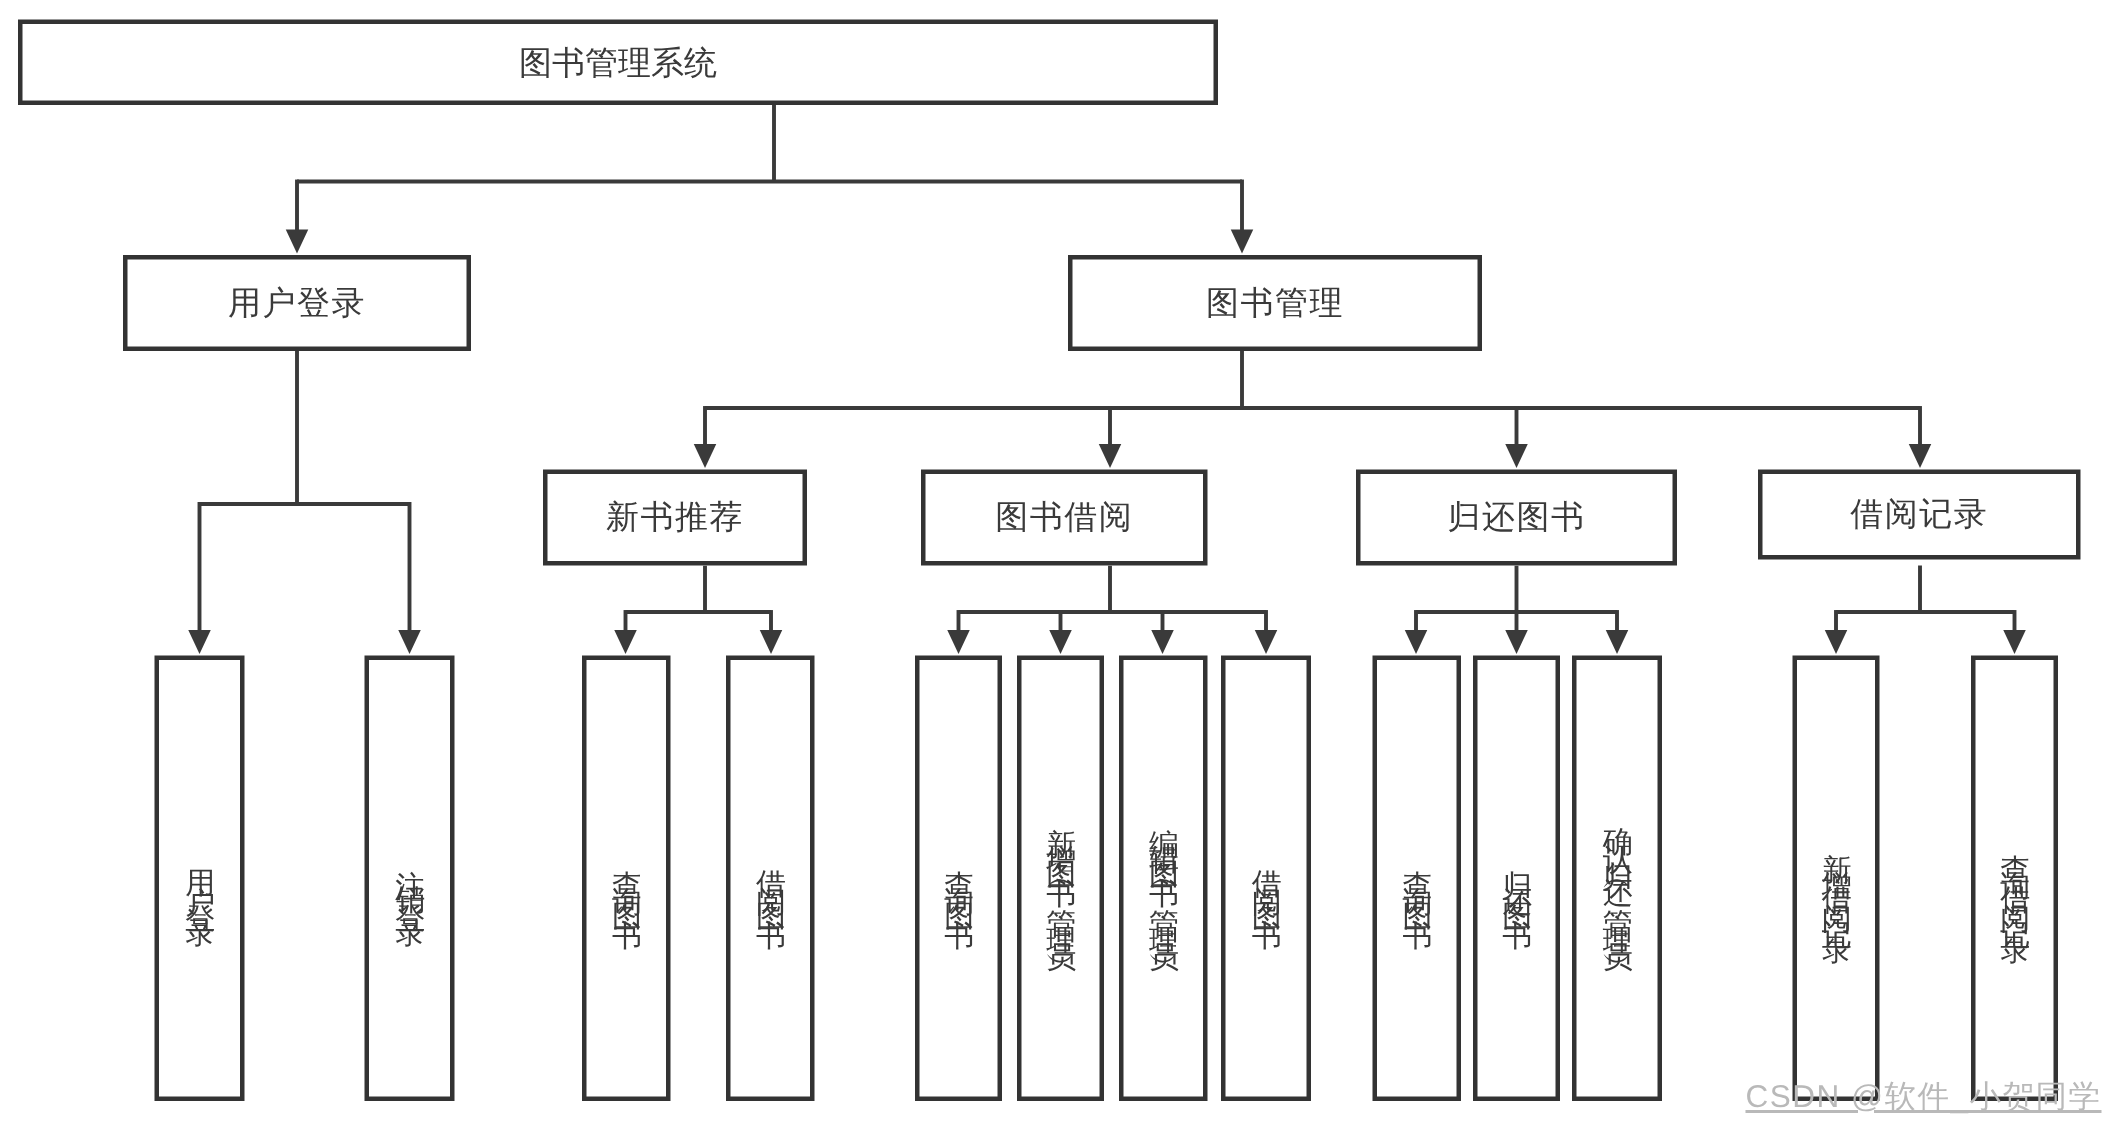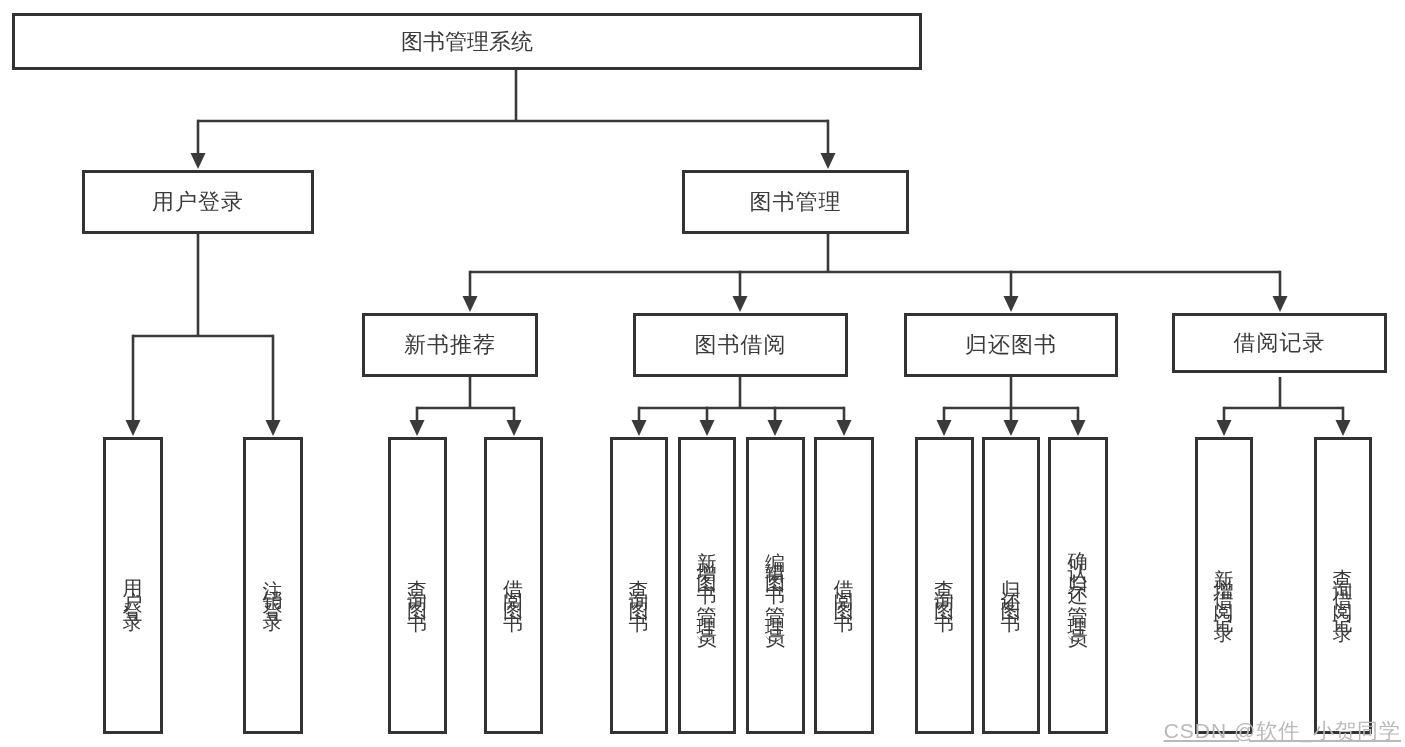--- a/index.html
+++ b/index.html
@@ -114,35 +114,35 @@
       <line x1="1078" y1="406.7" x2="1078" y2="424" stroke="#3a3a3a" stroke-width="2.6"></line>
       <polygon points="1070.5,420 1085.5,420 1078,436" fill="#3a3a3a"></polygon>
       <line x1="1280" y1="377" x2="1280" y2="408" stroke="#3a3a3a" stroke-width="2.6"></line>
       <line x1="1224" y1="408" x2="1343" y2="408" stroke="#3a3a3a" stroke-width="2.6"></line>
       <line x1="1224" y1="406.7" x2="1224" y2="424" stroke="#3a3a3a" stroke-width="2.6"></line>
       <polygon points="1216.5,420 1231.5,420 1224,436" fill="#3a3a3a"></polygon>
       <line x1="1343" y1="406.7" x2="1343" y2="424" stroke="#3a3a3a" stroke-width="2.6"></line>
       <polygon points="1335.5,420 1350.5,420 1343,436" fill="#3a3a3a"></polygon>
     </svg>
 
-  <div class="node root" style="left:12px; top:13px; width:910px; height:57px;">
+  <div class="node root" style="left:12px; top:13px; width:800px; height:57px;">
     <span>图书管理系统</span>
   </div>
 
   <div class="node hnode" style="left:82px; top:170px; width:232px; height:64px;">
     <span>用户登录</span>
   </div>
-  <div class="node hnode" style="left:682px; top:170px; width:227px; height:64px;">
+  <div class="node hnode" style="left:712px; top:170px; width:276px; height:64px;">
     <span>图书管理</span>
   </div>
 
   <div class="node hnode" style="left:362px; top:313px; width:176px; height:64px;">
     <span>新书推荐</span>
   </div>
-  <div class="node hnode" style="left:633px; top:313px; width:215px; height:64px;align-items:center;">
+  <div class="node hnode" style="left:614px; top:313px; width:191px; height:64px;align-items:center;">
     <span>图书借阅</span>
   </div>
   <div class="node hnode" style="left:904px; top:313px; width:214px; height:64px;">
     <span>归还图书</span>
   </div>
   <div class="node hnode" style="left:1172px; top:313px; width:215px; height:60px;">
     <span>借阅记录</span>
   </div>
 
   <div class="node leaf" style="left:103px; top:437px; width:60px; height:297px;">

